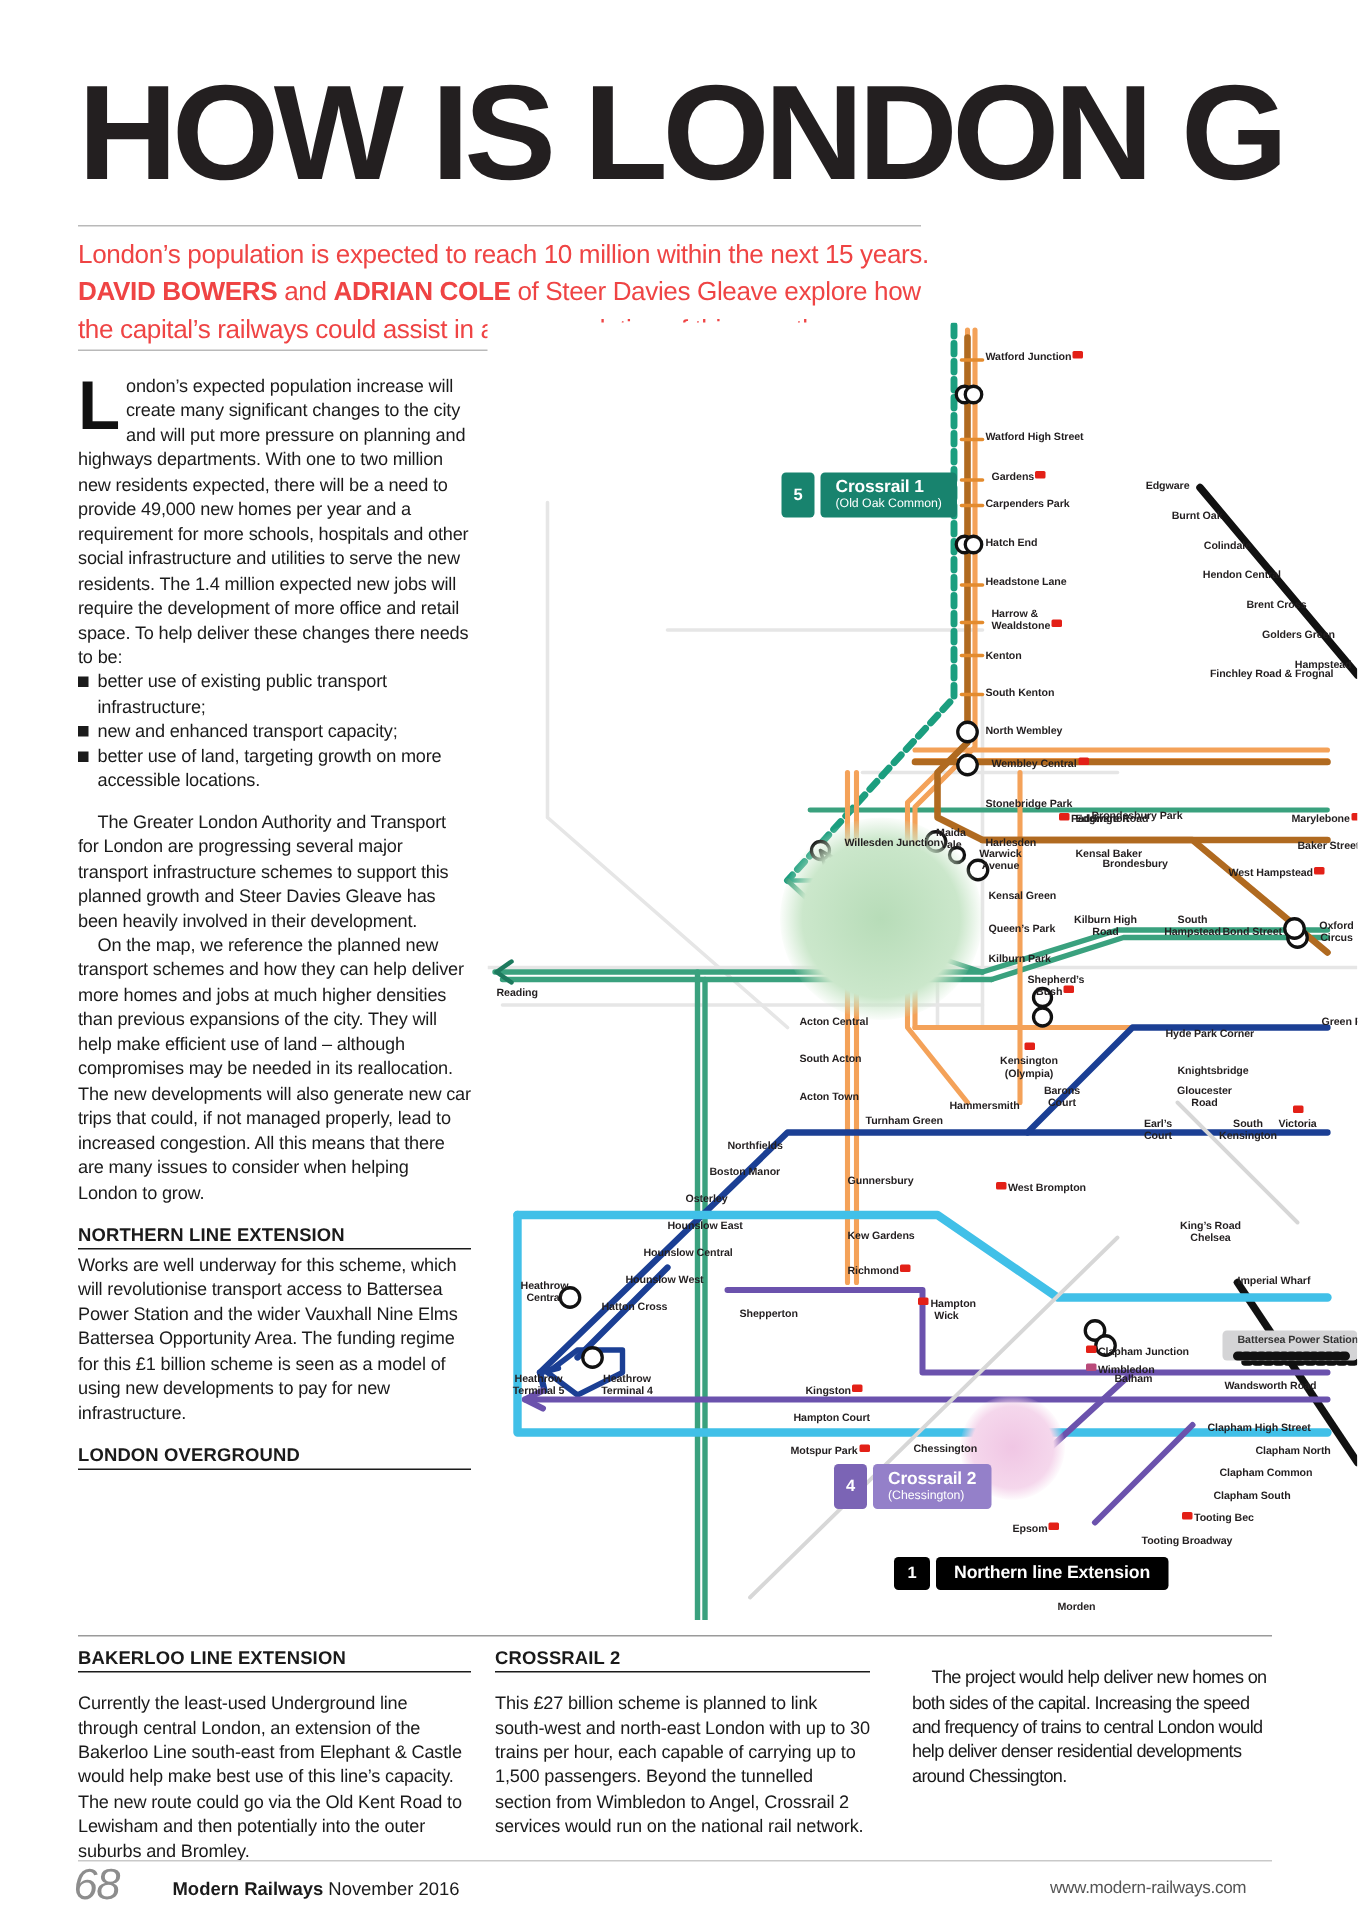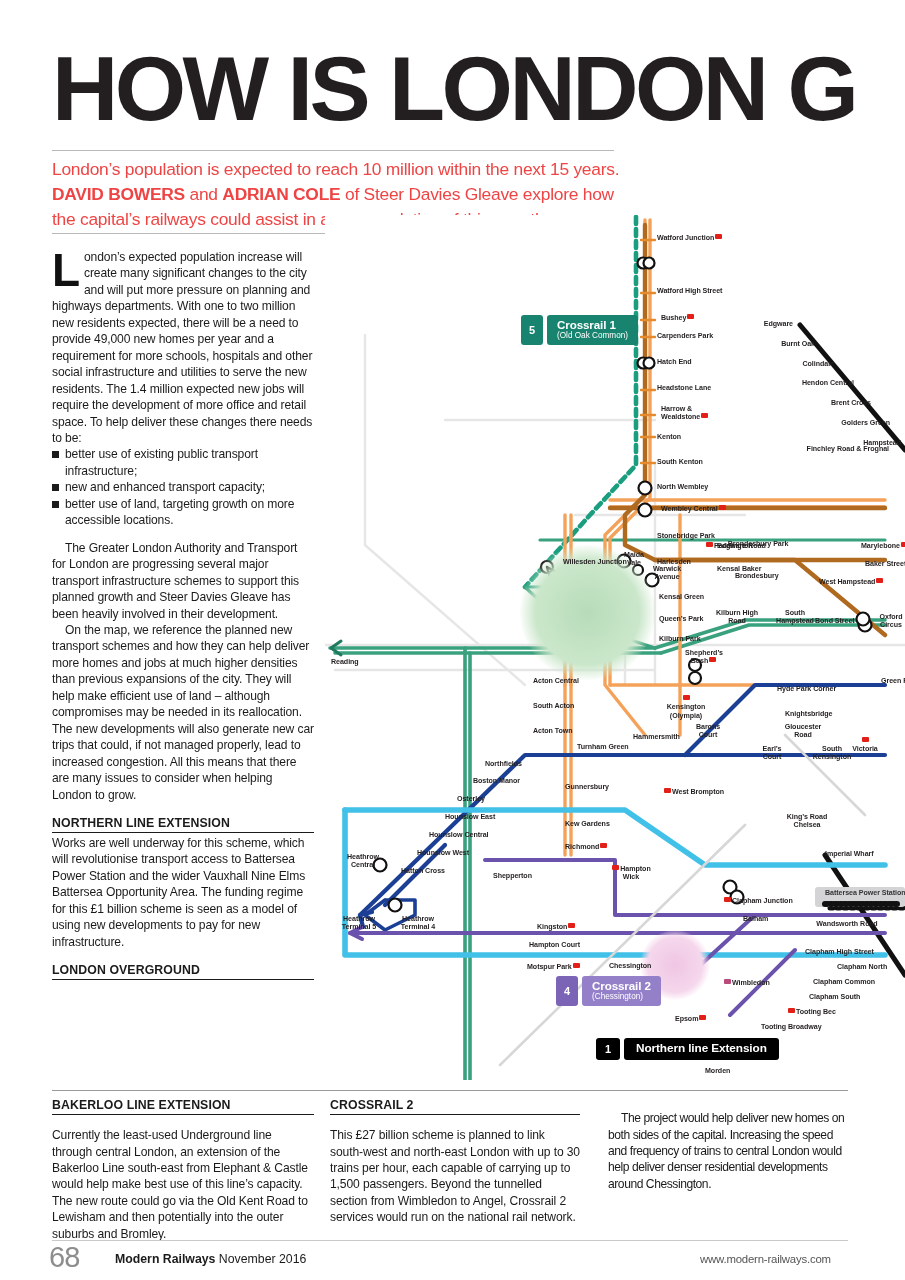--- a/index.html
+++ b/index.html
@@ -51,21 +51,21 @@
   .botrule{position:absolute;left:52px;top:1090px;width:796px;height:1px;background:#9a9a9a;}
   .colB{position:absolute;top:1098px;font-size:12.1px;line-height:16.4px;letter-spacing:-0.12px;}
   .colB1{left:52px;width:262px;}
   .colB2{left:330px;width:250px;}
   .colB3{left:608px;width:240px;}
   .colB3 p{text-indent:13px;}
   .colB3 .tight{letter-spacing:-0.45px;}
 
   
   .footrule{position:absolute;left:52px;top:1240px;width:796px;height:1px;background:#c9c9c9;}
-  .pagenum{position:absolute;left:49px;top:1241px;font-size:29px;color:#8d8d8d;letter-spacing:-1px;}
+  .pagenum{position:absolute;left:49px;top:1241px;font-size:29px;color:#8d8d8d;letter-spacing:-1px;font-style:italic;}
   .foot-mid{position:absolute;left:115px;top:1252px;font-size:12.3px;color:#1b1b1b;}
   .foot-mid b{font-weight:bold;}
   .foot-right{position:absolute;left:700px;top:1253px;font-size:11.4px;color:#555;letter-spacing:-0.2px;}
 
   
   .map{position:absolute;left:325px;top:215px;width:580px;height:865px;overflow:hidden;background:#ffffff;}
   .map svg{display:block;}
   .maplabel{
     position:absolute;font-size:7.1px;font-weight:bold;color:#231f20;
     line-height:8.3px;white-space:nowrap;letter-spacing:-0.05px;
@@ -275,21 +275,21 @@
             <path d="M316,175 L330,175"></path>
             <path d="M316,200 L330,200"></path>
           <path d="M316,222 L330,222"></path>
             <path d="M316,248 L330,248"></path>
         </g>
       </g>
     </svg>
 
     <div class="maplabel" style="left:332px;top:19px"><span>Watford Junction</span><i class="nr"></i></div>
     <div class="maplabel" style="left:332px;top:72px">Watford High Street</div>
-    <div class="maplabel" style="left:336px;top:99px"><span>Bushey</span><i class="nr"></i></div>
+    <div class="maplabel" style="left:336px;top:99px"><span>Gardens</span><i class="nr"></i></div>
     <div class="maplabel" style="left:332px;top:117px">Carpenders Park</div>
     <div class="maplabel" style="left:332px;top:143px">Hatch End</div>
     <div class="maplabel" style="left:332px;top:169px">Headstone Lane</div>
     <div class="maplabel" style="left:336px;top:190px;width:58px;white-space:normal"><span>Harrow &amp; Wealdstone</span><i class="nr"></i></div>
     <div class="maplabel" style="left:332px;top:218px">Kenton</div>
     <div class="maplabel" style="left:332px;top:243px">South Kenton</div>
     <div class="maplabel" style="left:332px;top:268px">North Wembley</div>
     <div class="maplabel" style="left:336px;top:290px"><span>Wembley Central</span><i class="nr"></i></div>
     <div class="maplabel" style="left:332px;top:317px">Stonebridge Park</div>
     <div class="maplabel" style="left:332px;top:343px">Harlesden</div>
@@ -353,21 +353,21 @@
     <div class="maplabel" style="left:76px;top:652px">Hatton Cross</div>
     <div class="maplabel c" style="left:10px;top:638px;width:56px;white-space:normal">Heathrow Central</div>
     <div class="maplabel c" style="left:5px;top:700px;width:58px;white-space:normal">Heathrow Terminal 5</div>
     <div class="maplabel c" style="left:62px;top:700px;width:62px;white-space:normal">Heathrow Terminal 4</div>
     <div class="maplabel" style="left:168px;top:657px">Shepperton</div>
     <div class="maplabel c" style="left:282px;top:650px;width:48px;white-space:normal"><i class="nr"></i><span>Hampton Wick</span></div>
     <div class="maplabel" style="left:212px;top:708px"><span>Kingston</span><i class="nr"></i></div>
     <div class="maplabel" style="left:284px;top:747px">Chessington</div>
     <div class="maplabel" style="left:202px;top:748px"><span>Motspur Park</span><i class="nr"></i></div>
     <div class="maplabel" style="left:350px;top:800px"><span>Epsom</span><i class="nr"></i></div>
-    <div class="maplabel" style="left:398px;top:764px"><i class="nr b"></i><span>Wimbledon</span></div>
+    <div class="maplabel" style="left:398px;top:694px"><i class="nr b"></i><span>Wimbledon</span></div>
     <div class="maplabel" style="left:398px;top:682px"><i class="nr"></i><span>Clapham Junction</span></div>
     <div class="maplabel" style="left:418px;top:700px">Balham</div>
     <div class="maplabel" style="left:500px;top:674px;color:#333">Battersea Power Station</div>
     <div class="maplabel c" style="left:490px;top:705px;width:64px;white-space:normal">Wandsworth Road</div>
     <div class="maplabel" style="left:480px;top:733px">Clapham High Street</div>
     <div class="maplabel" style="left:512px;top:748px">Clapham North</div>
     <div class="maplabel" style="left:488px;top:763px">Clapham Common</div>
     <div class="maplabel" style="left:484px;top:778px">Clapham South</div>
     <div class="maplabel" style="left:462px;top:793px"><i class="nr"></i><span>Tooting Bec</span></div>
     <div class="maplabel" style="left:436px;top:808px">Tooting Broadway</div>

